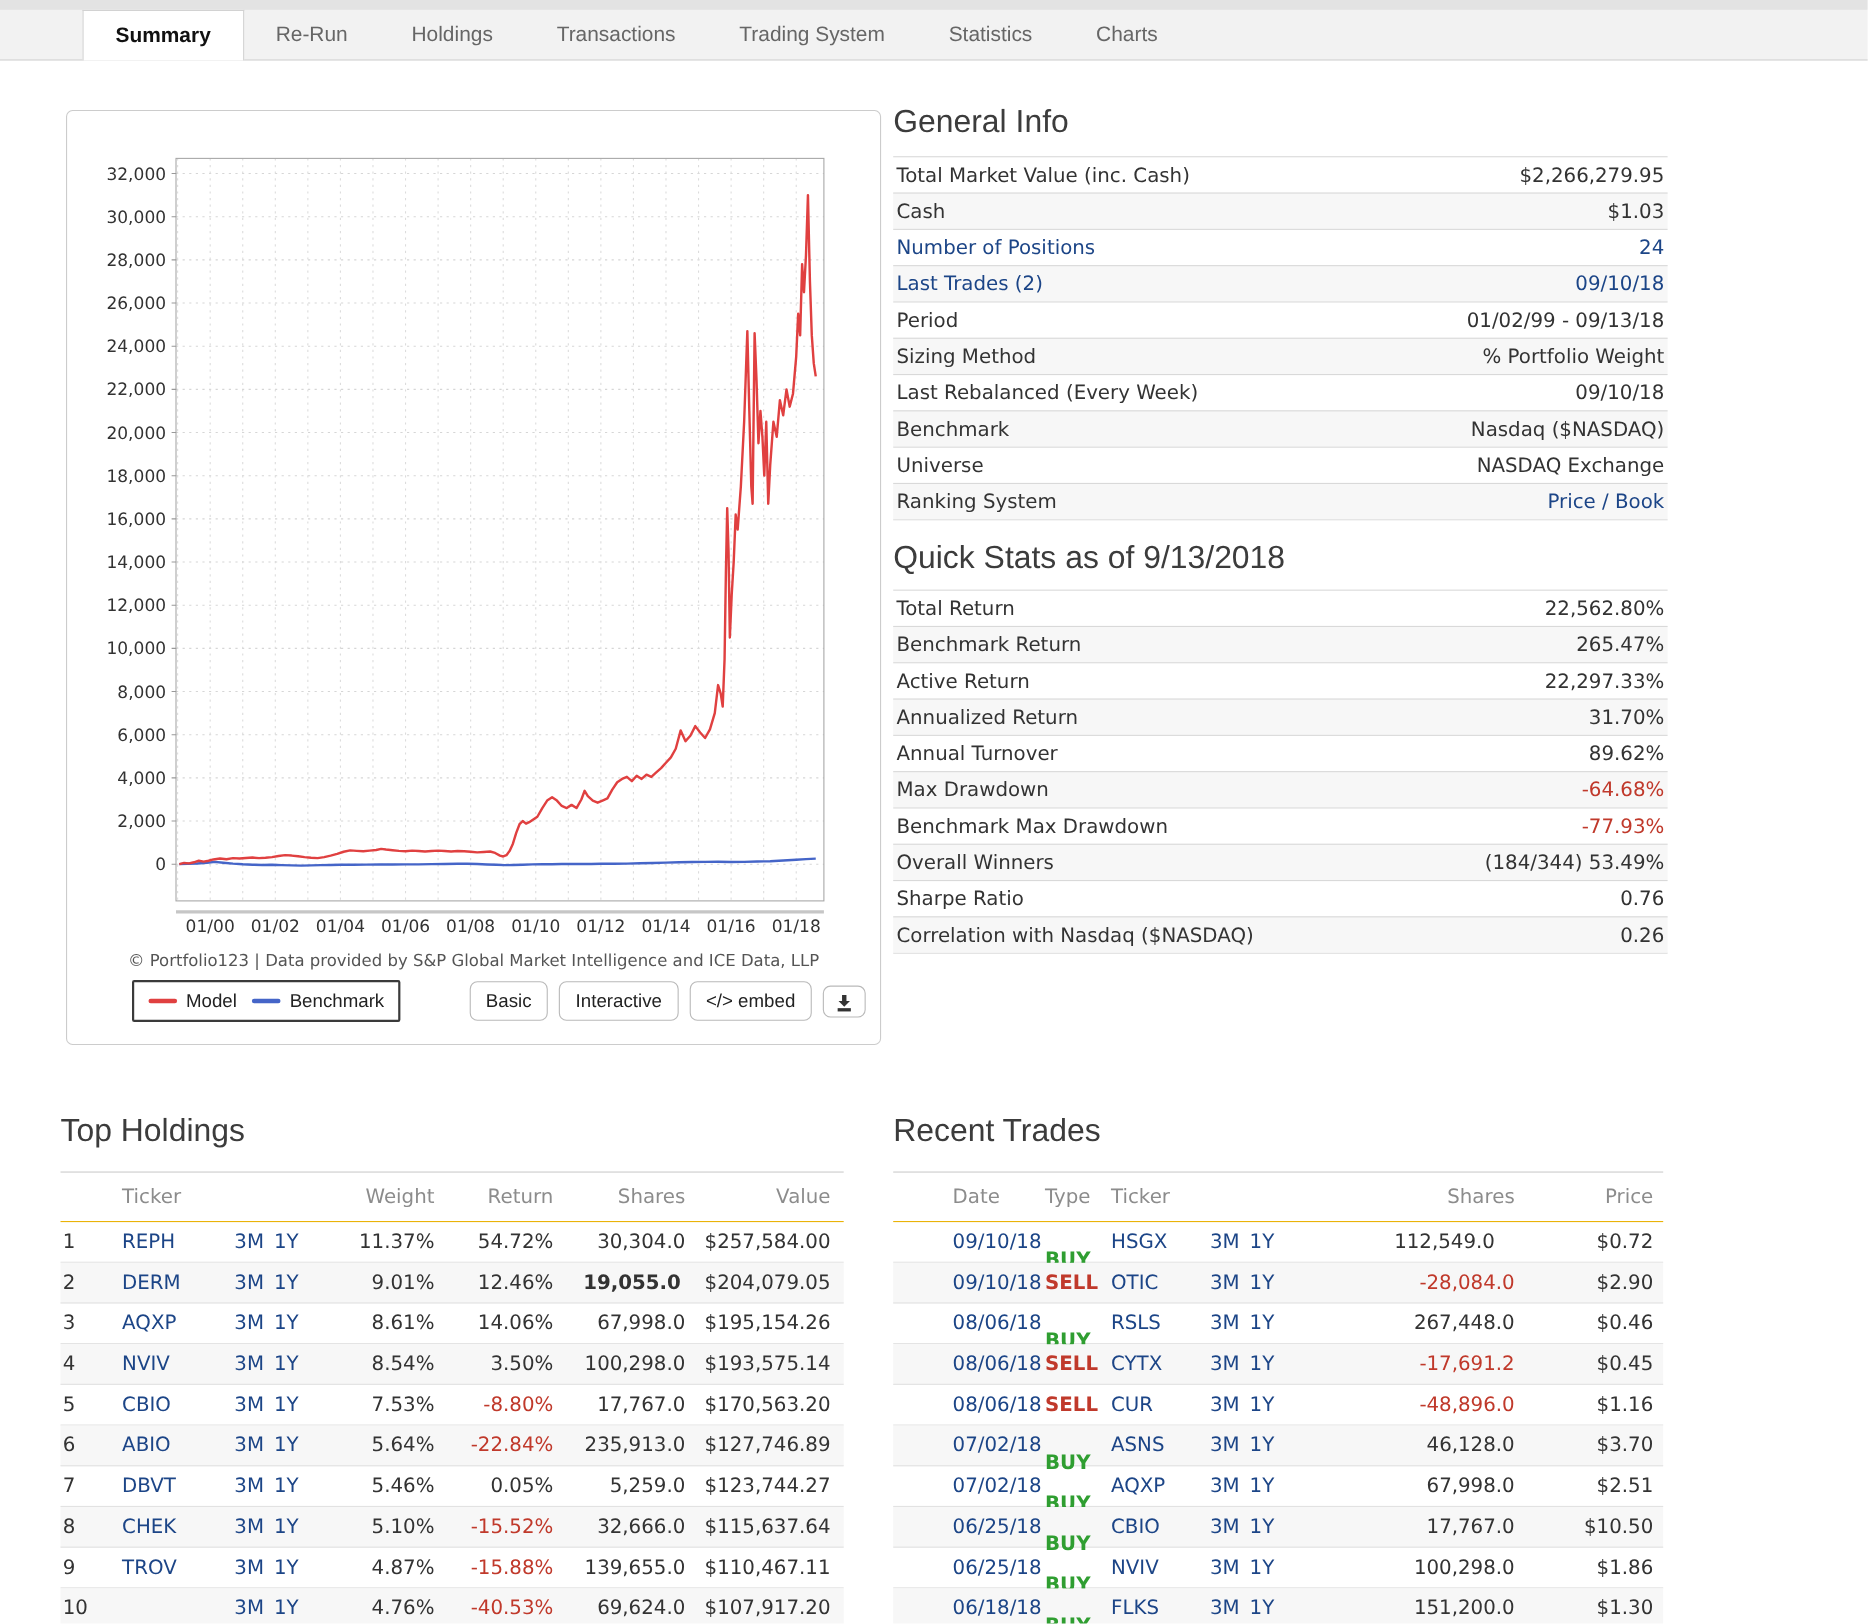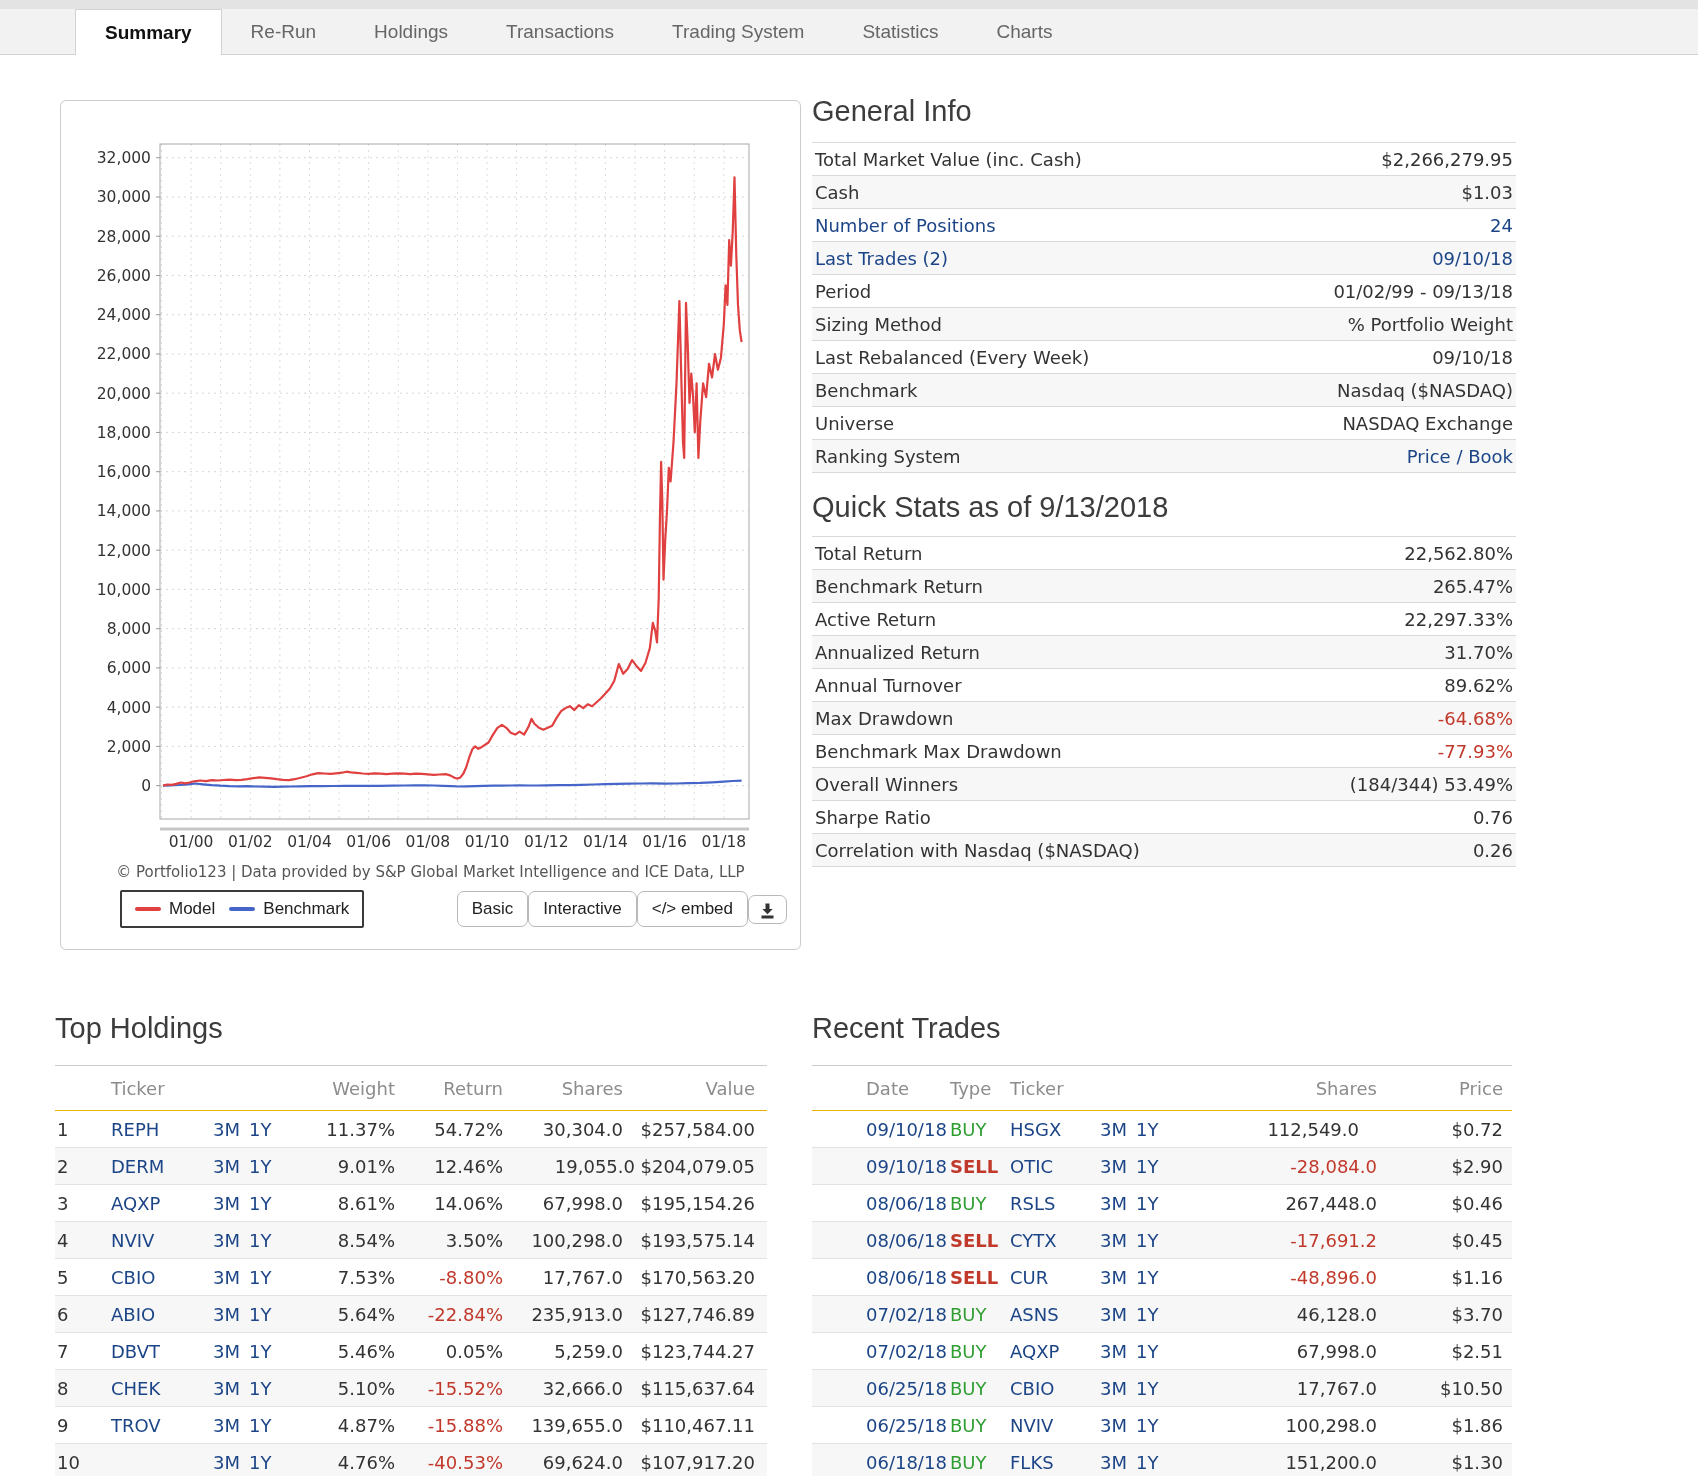--- a/index.html
+++ b/index.html
@@ -21,35 +21,35 @@
     position:absolute;left:60px;top:100px;width:741px;height:850px;box-sizing:border-box;
     border:1px solid #ccc;border-radius:6px;background:#fff;padding:6px 11px;
   }
   #perf-chart text{font-family:"DejaVu Sans",sans-serif;fill:#333;font-size:15.5px;}
   .attribution{text-align:center;font-size:15px;color:#555;font-family:"DejaVu Sans",sans-serif;margin-top:2px;}
   .chart-footer{display:flex;align-items:center;margin-top:9px;padding-left:48px;padding-right:2px;}
   .legend{display:inline-flex;align-items:center;border:2px solid #3a3a3a;border-radius:2px;padding:7px 13px;font-size:17px;color:#222;background:#fff;}
   .legend .dash{width:26px;height:4px;border-radius:2px;margin-right:8px;display:inline-block;}
   .legend .lg-label{margin-right:14px;}
   .legend .lg-label:last-child{margin-right:0;}
-  .buttons{margin-left:auto;display:flex;align-items:center;}
+  .buttons{margin-left:auto;display:flex;gap:10px;align-items:center;}
   .btn{border:1px solid #b9b9b9;border-radius:7px;background:#fff;font-size:17px;color:#222;
        padding:7px 14px;font-family:"Liberation Sans",sans-serif;cursor:pointer;white-space:nowrap;}
   .btn.iconbtn{padding:5px 9px 3px 9px;line-height:0;}
   
   #right-col{position:absolute;left:812px;top:95px;width:704px;}
   h2.section{font-size:29px;font-weight:400;color:#3c3c3c;margin:0 0 14px 0;font-family:"Liberation Sans",sans-serif;}
   .qs-title{margin-top:18px !important;margin-bottom:12px !important;}
   .inforows{border-bottom:1px solid #d9d9d9;}
   .inforow{display:flex;justify-content:space-between;align-items:center;height:32px;
     border-top:1px solid #d9d9d9;font-size:18px;color:#333;font-family:"DejaVu Sans",sans-serif;padding:0 3px;}
   .inforow:nth-child(even){background:#f7f7f7;}
   .link{color:#1c4587;cursor:pointer;text-align:center;}
   .neg{color:#c0392b;}
-  .buy{color:#2f9e31;font-weight:normal;}
+  .buy{color:#2f9e31;font-weight:bold;margin-top:16px;}
   .sell{color:#c0392b;font-weight:bold;}
   
   #top-holdings{position:absolute;left:55px;top:1012px;width:712px;}
   #recent-trades{position:absolute;left:812px;top:1012px;width:700px;}
   .thead{position:relative;height:44px;border-top:1px solid #ccc;border-bottom:1px solid #eab308;
     color:#8c8c8c;font-size:18px;font-family:"DejaVu Sans",sans-serif;margin-top:20px;}
   .trow{position:relative;height:36px;border-bottom:1px solid #e2e2e2;font-size:18px;
     font-family:"DejaVu Sans",sans-serif;color:#333;}
   .trow:nth-child(even){background:#f7f7f7;}
   .cell{position:absolute;top:50%;transform:translateY(-50%);white-space:nowrap;}
@@ -292,21 +292,21 @@
         <span class="cell" style="right: 264px;">54.72%</span>
         <span class="cell" style="right: 144px;">30,304.0</span>
         <span class="cell" style="right: 12px;">$257,584.00</span>
       </div>
       <div class="trow">
         <span class="cell" style="left: 2px;">2</span>
         <span class="cell link" style="left: 56px;">DERM</span>
         <span class="cell rangelinks" style="left: 158px;"><span class="rl">3M</span><span class="rl">1Y</span></span>
         <span class="cell" style="right: 372px;">9.01%</span>
         <span class="cell" style="right: 264px;">12.46%</span>
-        <span class="cell" style="right: 132px;">19,055.0</span>
+        <span class="cell" style="right: 148px; font-weight: bold;">19,055.0</span>
         <span class="cell" style="right: 12px;">$204,079.05</span>
       </div>
       <div class="trow">
         <span class="cell" style="left: 2px;">3</span>
         <span class="cell link" style="left: 56px;">AQXP</span>
         <span class="cell rangelinks" style="left: 158px;"><span class="rl">3M</span><span class="rl">1Y</span></span>
         <span class="cell" style="right: 372px;">8.61%</span>
         <span class="cell" style="right: 264px;">14.06%</span>
         <span class="cell" style="right: 144px;">67,998.0</span>
         <span class="cell" style="right: 12px;">$195,154.26</span>

